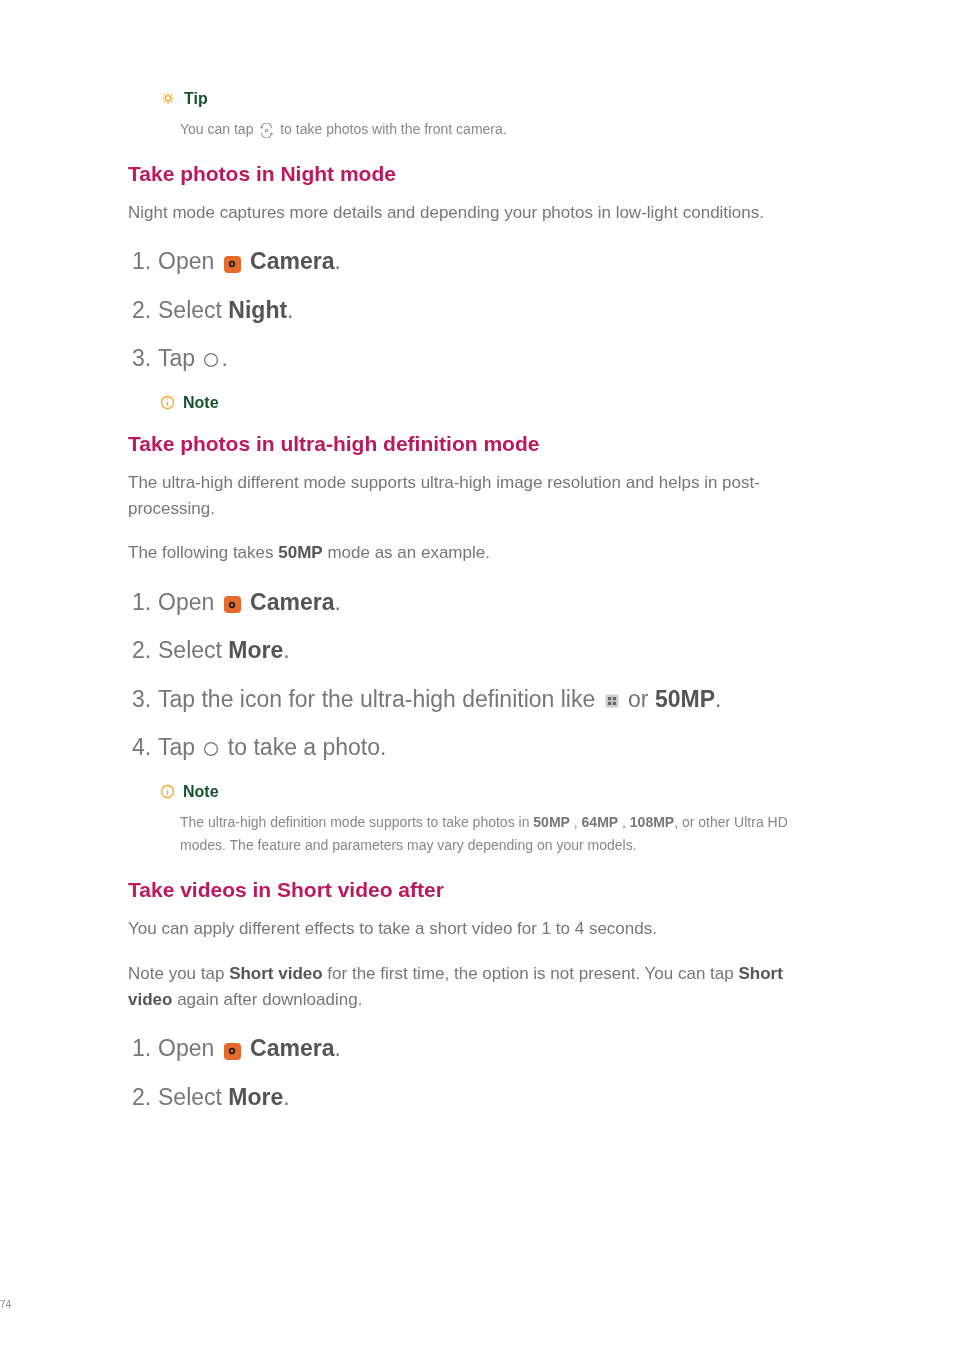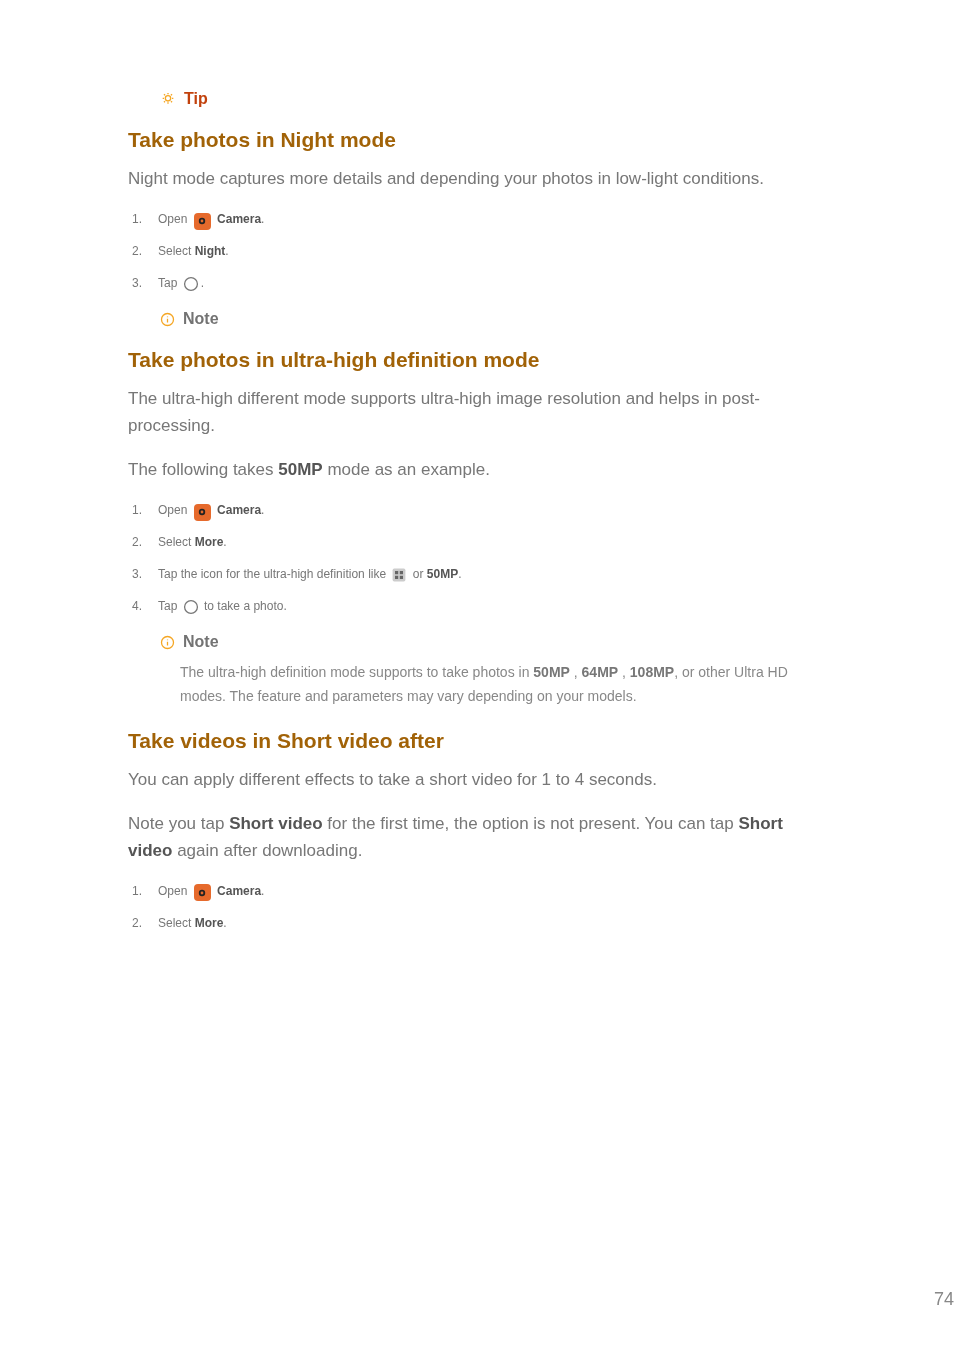--- a/index.html
+++ b/index.html
@@ -1,51 +1,64 @@
 <!DOCTYPE html>
 <html><head>
 <meta charset="utf-8">
 <style>
   * { margin: 0; padding: 0; box-sizing: border-box; }
   body { font-family: -apple-system, "Segoe UI", "Helvetica Neue", Arial, sans-serif; background: #fff; width: 954px; height: 1350px; padding: 90px 128px 40px 128px; color: #666; position: relative; }
   .tip-block, .note-block { margin-left: 30px; margin-bottom: 20px; }
   .tip-head, .note-head { display: flex; align-items: center; gap: 6px; margin-bottom: 10px; }
-  .tip-label { color: #c2410c; font-weight: 700; font-size: 16px; }
-  .note-label { color: #737373; font-weight: 700; font-size: 16px; }
+  .tip-label { color: #14532d; font-weight: 700; font-size: 16px; }
+  .note-label { color: #14532d; font-weight: 700; font-size: 16px; }
   .tip-body, .note-body { font-size: 14px; color: #888; line-height: 1.7; margin-left: 22px; }
   .note-body .bold { font-weight: 700; color: #777; }
-  h2 { color: #a16207; font-size: 21px; font-weight: 700; margin-bottom: 14px; margin-top: 10px; }
+  h2 { color: #be185d; font-size: 21px; font-weight: 700; margin-bottom: 14px; margin-top: 10px; }
   p.desc { font-size: 17px; color: #777; line-height: 1.55; margin-bottom: 18px; }
   .bold { font-weight: 700; color: #555; }
   ol { list-style: none; counter-reset: step; margin-bottom: 18px; }
-  ol > li { counter-increment: step; font-size: 12px; color: #777; margin-bottom: 14px; padding-left: 30px; position: relative; line-height: 1.5; }
+  ol > li { counter-increment: step; font-size: 23px; color: #777; margin-bottom: 14px; padding-left: 30px; position: relative; line-height: 1.5; }
   ol > li::before { content: counter(step) "."; position: absolute; left: 4px; color: #777; }
   .inline-icon { display: inline-flex; vertical-align: middle; margin: 0 2px; }
   .cam-box { display:inline-flex; width:17px; height:17px; background:#e66a2c; border-radius:4px; align-items:center; justify-content:center; vertical-align:middle; margin:0 3px -2px 3px; }
-  .pagenum { position: absolute; bottom: 40px; left: 0; right: 0; text-align: right; font-size: 18px; color: #888; }
+  .pagenum { position: absolute; bottom: 40px; left: 0; right: 0; text-align: left; font-size: 10px; color: #888; }
 </style>
 </head>
 <body>
 
 <div class="tip-block">
   <div class="tip-head">
     <span class="inline-icon">
       <svg width="16" height="16" viewBox="0 0 24 24" fill="none" stroke="#f5a623" stroke-width="2">
           <circle cx="12" cy="11" r="4"></circle>
           <line x1="12" y1="3" x2="12" y2="5"></line>
           <line x1="12" y1="17" x2="12" y2="19"></line>
           <line x1="4" y1="11" x2="6" y2="11"></line>
           <line x1="18" y1="11" x2="20" y2="11"></line>
           <line x1="6" y1="5" x2="7.5" y2="6.5"></line>
           <line x1="16.5" y1="6.5" x2="18" y2="5"></line>
           <line x1="6" y1="17" x2="7.5" y2="15.5"></line>
           <line x1="16.5" y1="15.5" x2="18" y2="17"></line>
         </svg>
     </span>
     <span class="tip-label">Tip</span>
+  </div>
+  <div class="tip-body">
+    <span>You can tap </span>
+    <span class="inline-icon">
+      <svg width="15" height="15" viewBox="0 0 24 24" fill="none" stroke="#999" stroke-width="1.8">
+          <path d="M4 8 A8 8 0 0 1 20 8"></path>
+          <path d="M20 16 A8 8 0 0 1 4 16"></path>
+          <polyline points="2,6 4,8 6,6" fill="none"></polyline>
+          <polyline points="22,18 20,16 18,18" fill="none"></polyline>
+          <circle cx="12" cy="12" r="2"></circle>
+        </svg>
+    </span>
+    <span> to take photos with the front camera.</span>
   </div>
 </div>
 
 <h2>Take photos in Night mode</h2>
 <p class="desc">Night mode captures more details and depending your photos in low-light conditions.</p>
 <ol>
   <li>
     <span>Open </span>
     <span class="cam-box">
         <svg width="10" height="10" viewBox="0 0 10 10">

